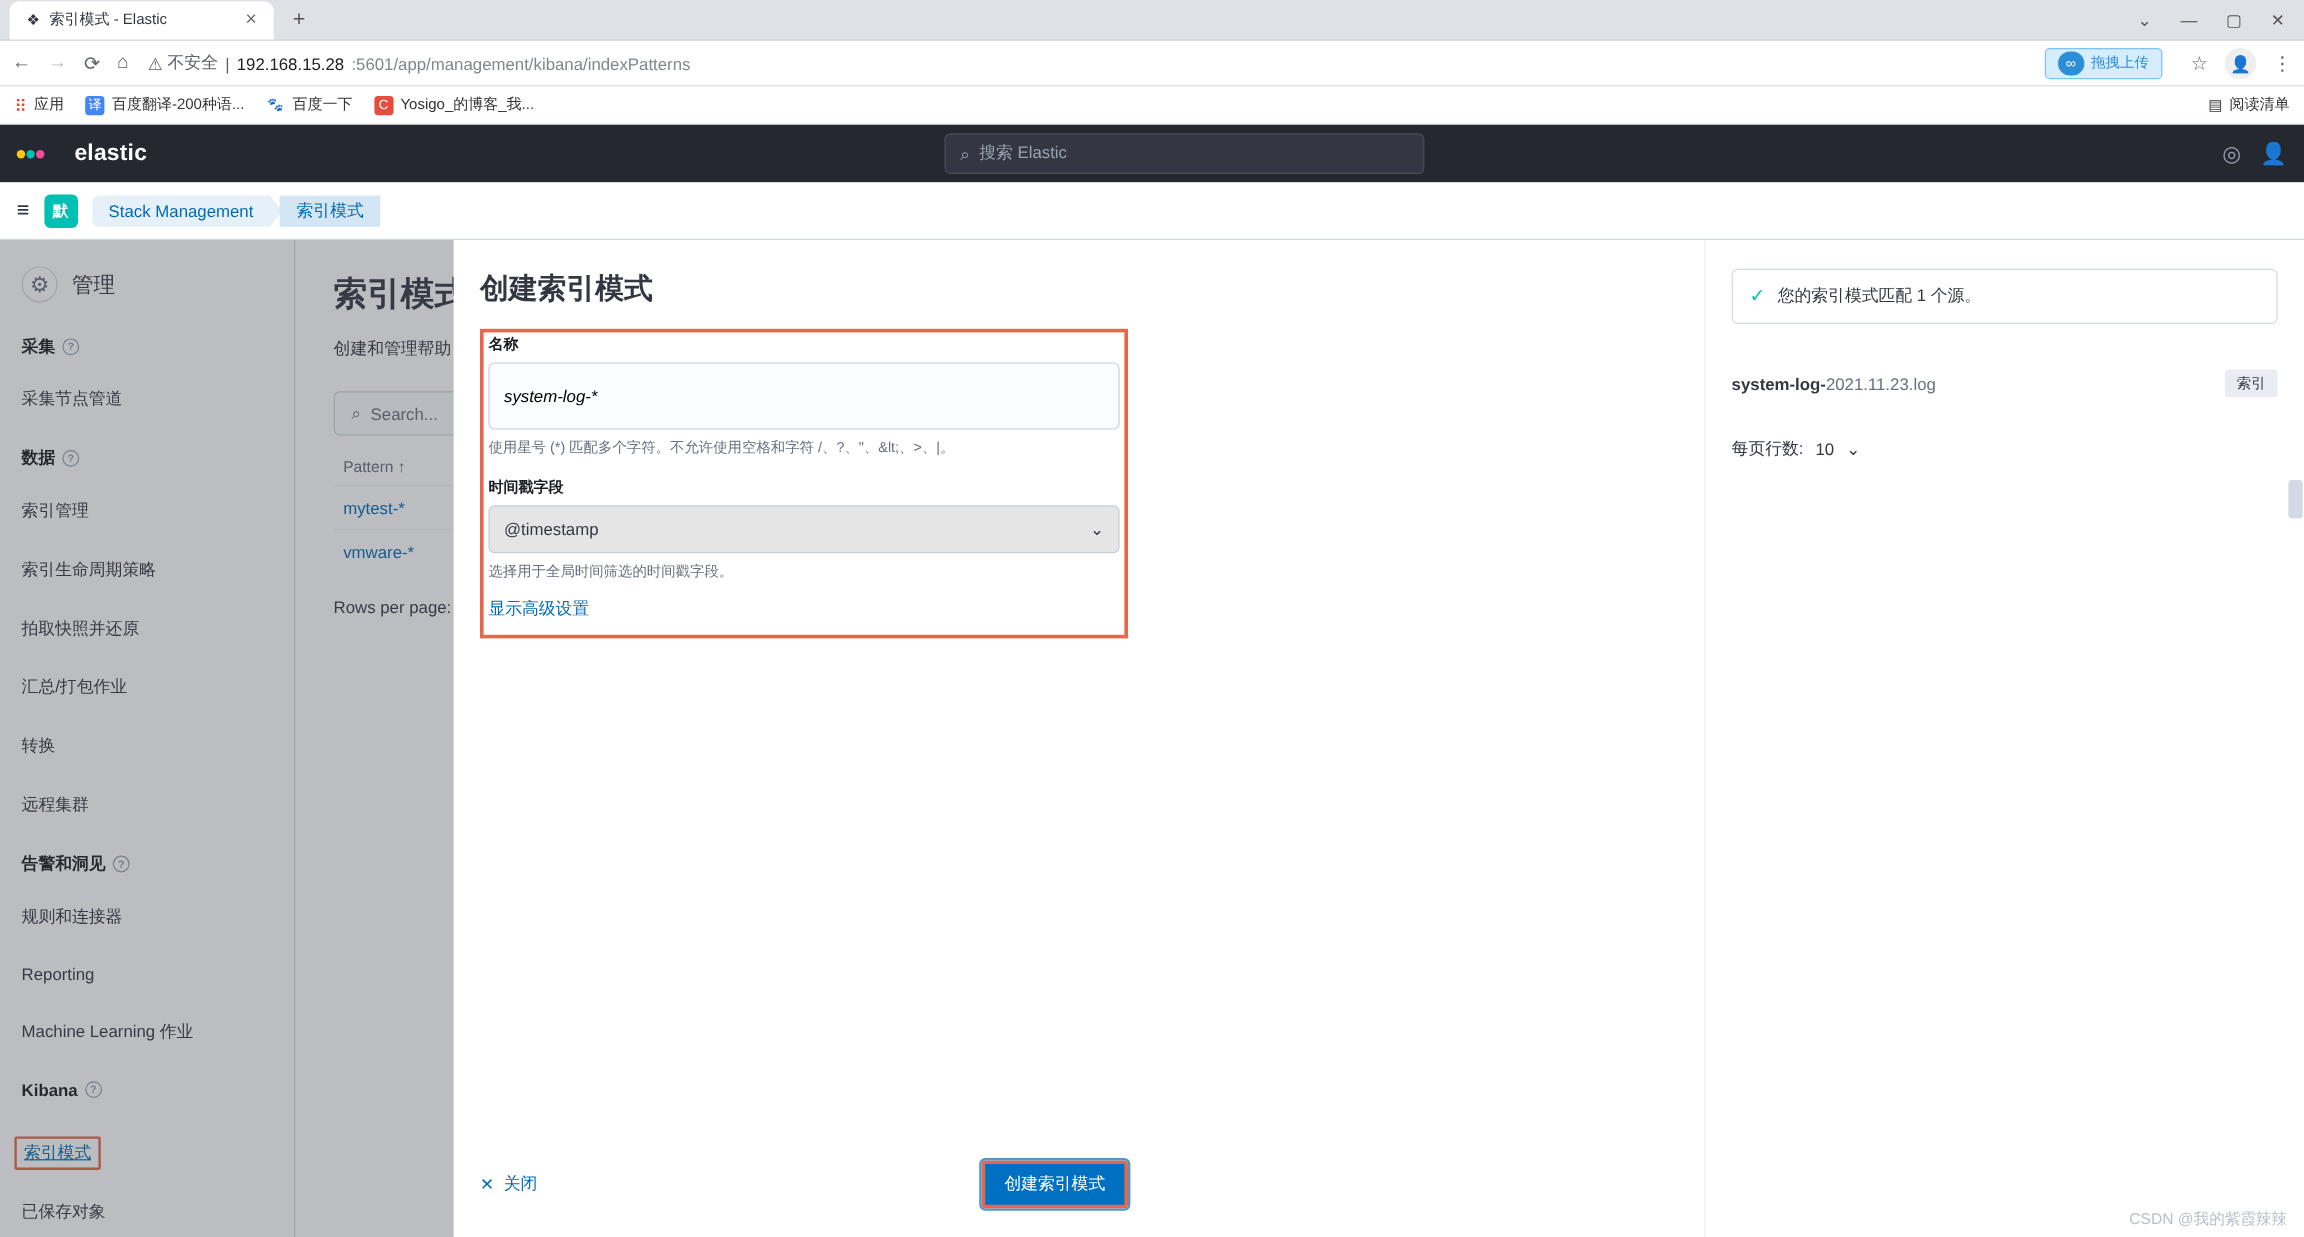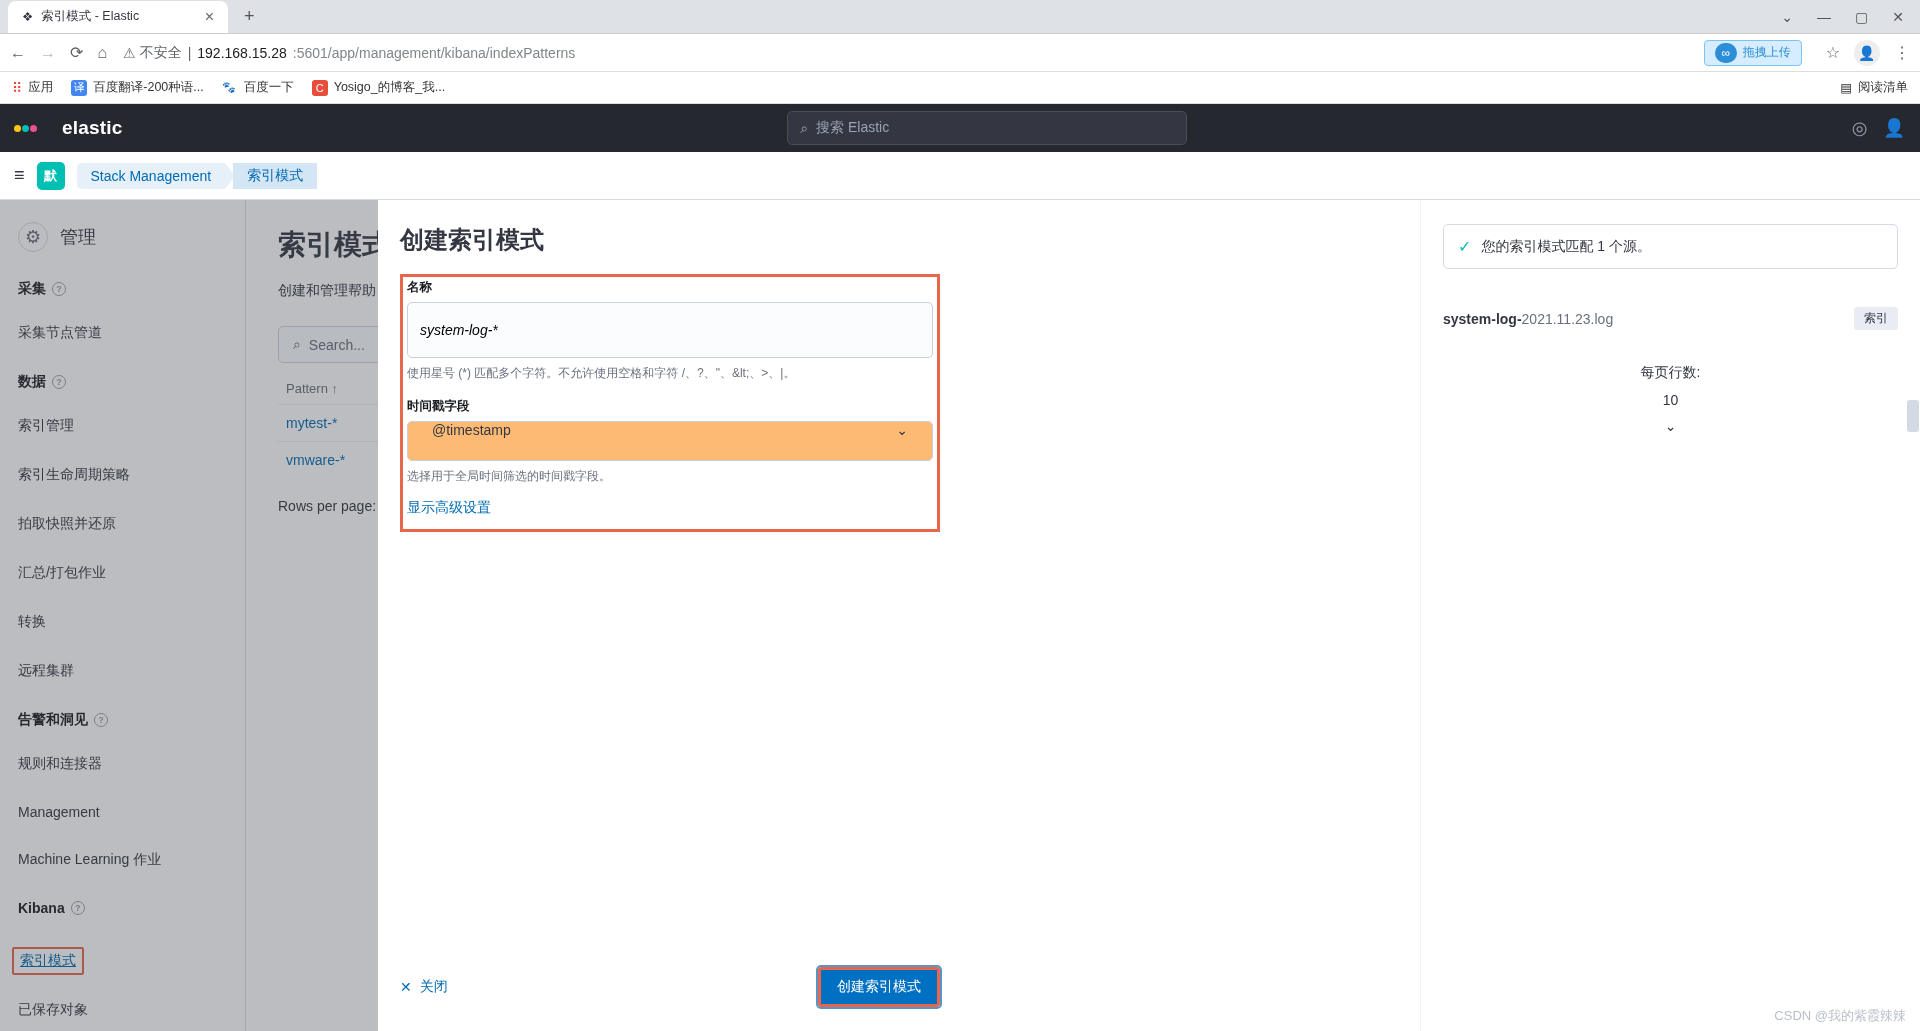--- a/index.html
+++ b/index.html
@@ -69,34 +69,34 @@
     
     .overlay { position: absolute; inset: 0; background: rgba(60,65,75,0.35); z-index: 5; }
     .flyout { position: absolute; top: 0; right: 0; bottom: 0; width: calc(100% - 378px); background: #fff; z-index: 10; display: flex; }
     .flyout-main { flex: 1; padding: 24px 22px; display: flex; flex-direction: column; min-width: 0; }
     .flyout-h { font-size: 24px; font-weight: 700; margin-bottom: 18px; }
     .highlight-box { border: 3px solid #e7664c; padding: 0 4px 12px; margin-bottom: 6px; width: 540px; }
     .field-label { font-size: 12.5px; font-weight: 600; color: #1a1c21; margin-bottom: 6px; margin-top: 2px; }
     .text-input { width: 100%; height: 56px; border: 1px solid #c9cfd8; border-radius: 5px; padding: 0 12px; background: #fbfcfd; font-size: 14px; font-style: italic; }
     .helper { font-size: 12px; color: #69707d; margin-top: 7px; }
     .select-wrap { position: relative; }
-    .select-input { width: 100%; height: 40px; border: 1px solid #c9cfd8; border-radius: 5px; background: #fdba74; padding: 0 24px; font-size: 14px; display: flex; justify-content: space-between; color: #343741; }
+    .select-input { width: 100%; height: 40px; border: 1px solid #c9cfd8; border-radius: 5px; background: #e5e5e5; padding: 0 12px; font-size: 14px; display: flex; align-items: center; justify-content: space-between; color: #343741; }
     .link { color: #006bb4; font-size: 14px; cursor: pointer; }
     .flyout-footer { margin-top: auto; display: flex; align-items: center; justify-content: space-between; padding-top: 16px; width: 540px; }
     .close-link { color: #006bb4; display: inline-flex; align-items: center; gap: 8px; font-size: 14px; cursor: pointer; }
     .primary-btn { background: #0071c2; color: #fff; border: 3px solid #e7664c; outline: 2px solid #5895c6; padding: 8px 16px; font-size: 14px; border-radius: 3px; cursor: pointer; }
     
     .flyout-side { width: 500px; padding: 24px 22px; border-left: 1px solid #eef0f4; }
     .callout { border: 1px solid #d3dae6; border-radius: 5px; padding: 12px 14px; display: flex; align-items: center; gap: 10px; color: #343741; margin-bottom: 28px; }
     .check-ico { color: #00bfb3; font-size: 16px; }
     .source-row { display: flex; align-items: center; justify-content: space-between; padding: 10px 0; font-size: 14px; }
     .source-row .bold { font-weight: 700; }
     .source-row .light { color: #69707d; }
     .badge { background: #e9edf3; color: #343741; font-size: 12px; padding: 3px 10px; border-radius: 3px; }
-    .perpage { display: flex; align-items: center; gap: 10px; color: #343741; margin-top: 24px; flex-direction: column; }
+    .perpage { display: flex; align-items: center; gap: 10px; color: #343741; margin-top: 24px; }
     
     .watermark { position: absolute; bottom: 6px; right: 14px; color: #b9bfc9; font-size: 13px; z-index: 20; }
     .scroll-ind { position: absolute; right: 1px; top: 200px; width: 12px; height: 32px; background: #d3dae6; border-radius: 3px; z-index: 50; }
   </style>
 </head>
 <body>
 
 <div class="browser-chrome">
   <div class="tab">
     <span>❖</span>
@@ -214,21 +214,21 @@
       <span class="side-item">汇总/打包作业</span>
       <span class="side-item">转换</span>
       <span class="side-item">远程集群</span>
     </div>
     <div class="side-section">
       <div class="side-head">
           <span>告警和洞见</span>
           <span class="q">?</span>
         </div>
       <span class="side-item">规则和连接器</span>
-      <span class="side-item">Management</span>
+      <span class="side-item">Reporting</span>
       <span class="side-item">Machine Learning 作业</span>
     </div>
     <div class="side-section">
       <div class="side-head">
           <span>Kibana</span>
           <span class="q">?</span>
         </div>
       <span class="side-item selected">索引模式</span>
       <span class="side-item">已保存对象</span>
       <span class="side-item">标签</span>

